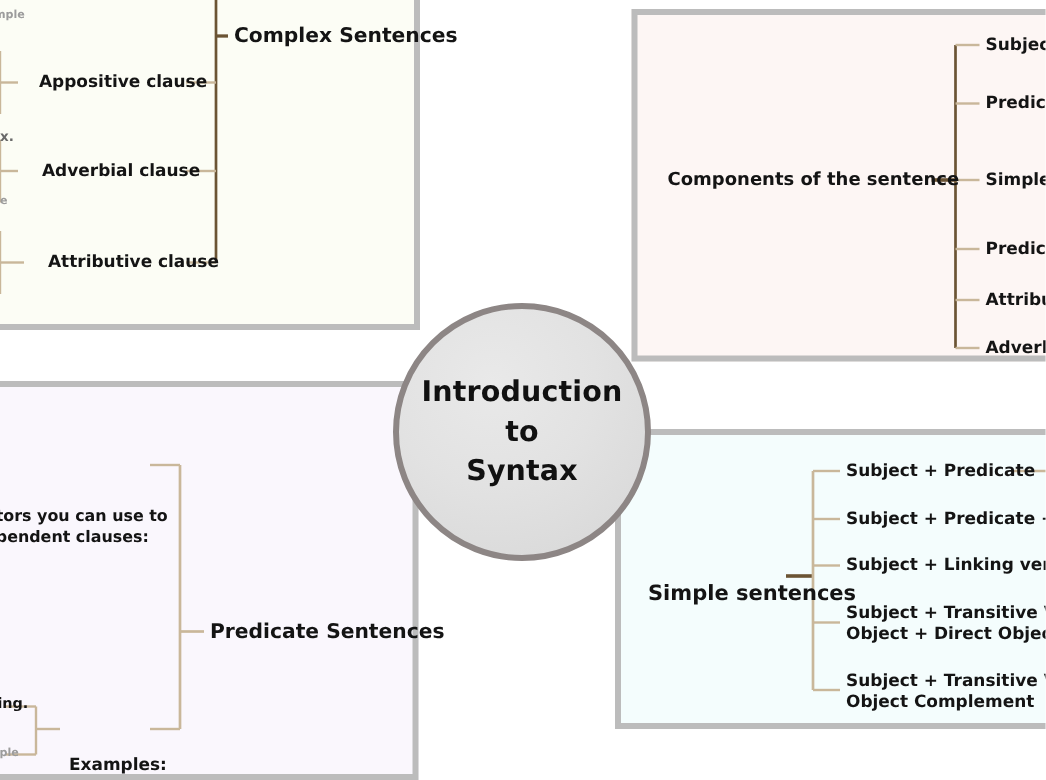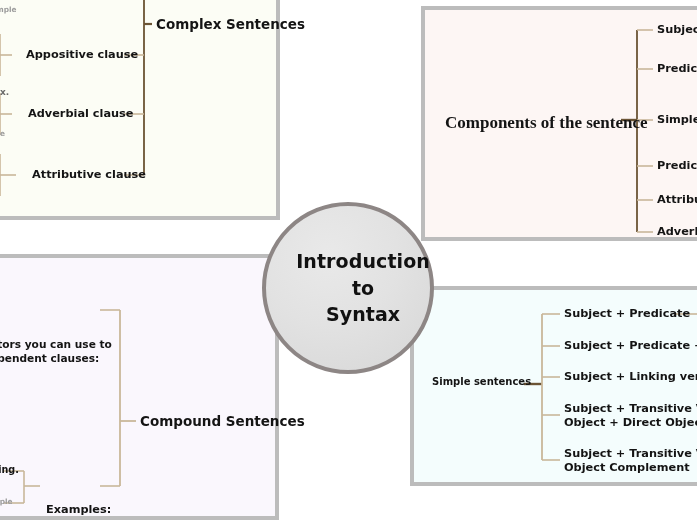--- a/index.html
+++ b/index.html
@@ -70,21 +70,21 @@
     left: 262px;
     top: 202px;
     width: 172px;
     height: 172px;
     border-radius: 50%;
     border: 4px solid #8d8685;
     background: radial-gradient(circle at 38% 30%, #e9e9e9 0%, #e2e2e2 45%, #d6d6d6 100%);
     box-sizing: border-box;
     display: flex;
     align-items: center;
-    justify-content: flex-end;
+    justify-content: center;
     z-index: 40;
     box-shadow: 0 0 0 0 rgba(0,0,0,0);
   }
   #center-label {
     text-align: center;
     font-size: 19px;
     font-weight: 700;
     line-height: 1.42;
     color: #111111;
     letter-spacing: 0.1px;
@@ -183,21 +183,21 @@
         <path d="M 278 20 L 310 20" stroke="#c9b79a" stroke-width="1.6" fill="none"></path>
 
         <path d="M 290 59 L 306 59" stroke="#c9b79a" stroke-width="1.6" fill="none"></path>
 
         <path d="M 272 110 L 296 110" stroke="#c9b79a" stroke-width="1.6" fill="none"></path>
         <path d="M 296 88 L 296 132" stroke="#c9b79a" stroke-width="1.6" fill="none"></path>
         <path d="M 296 88 L 316 88" stroke="#c9b79a" stroke-width="1.6" fill="none"></path>
         <path d="M 296 132 L 316 132" stroke="#c9b79a" stroke-width="1.6" fill="none"></path>
       </svg>
 
-      <div class="node-text t-main" style="left:20px; top:102px; font-size:17px;font-family:Liberation Serif, serif;">Components of the sentence</div>
+      <div class="node-text t-main" style="left:20px; top:102px; font-size:12px;">Components of the sentence</div>
 
       <div class="node-text t-sub" style="left:232px; top:13px;">Subject</div>
 
       <div class="node-text t-sub" style="left:232px; top:52px;">Predicate</div>
 
       <div class="node-text t-sub" style="left:232px; top:103px;">Simple</div>
 
       <div class="node-text t-sub" style="left:232px; top:149px;">Predicative</div>
 
       <div class="node-text t-sub" style="left:232px; top:183px;">Attribute</div>
@@ -218,21 +218,21 @@
         <path d="M 366 52 L 346 52" stroke="#c9b79a" stroke-width="1.6" fill="none"></path>
 
         <path d="M 366 228 L 346 228" stroke="#c9b79a" stroke-width="1.6" fill="none"></path>
 
         <path d="M 286 228 L 270 228" stroke="#c9b79a" stroke-width="1.6" fill="none"></path>
         <path d="M 270 213 L 270 245" stroke="#c9b79a" stroke-width="1.6" fill="none"></path>
         <path d="M 270 213 L 250 213" stroke="#c9b79a" stroke-width="1.6" fill="none"></path>
         <path d="M 270 245 L 250 245" stroke="#c9b79a" stroke-width="1.6" fill="none"></path>
       </svg>
 
-      <div class="node-text t-main" style="left:386px; top:155px;">Compound Sentences</div>
+      <div class="node-text t-main" style="left:386px; top:155px;">Predicate Sentences</div>
 
       <div class="node-text t-sub" style="left:236px; top:80px; font-size:10.6px;">ators you can use to
 ependent clauses:</div>
 
       <div class="node-text t-sub" style="left:292px; top:221px;margin-top:24px;">Examples:</div>
 
       <div class="node-text t-leaf" style="left:238px; top:206px; font-size:9.6px;">ving.</div>
 
       <div class="node-text t-tiny" style="left:238px; top:239px;">mple</div>
     </div>
@@ -249,21 +249,21 @@
 
         <path d="M 128 24 L 146 24" stroke="#c9b79a" stroke-width="1.6" fill="none"></path>
         <path d="M 128 56 L 146 56" stroke="#c9b79a" stroke-width="1.6" fill="none"></path>
         <path d="M 128 87 L 146 87" stroke="#c9b79a" stroke-width="1.6" fill="none"></path>
         <path d="M 128 125 L 146 125" stroke="#c9b79a" stroke-width="1.6" fill="none"></path>
         <path d="M 128 170 L 146 170" stroke="#c9b79a" stroke-width="1.6" fill="none"></path>
 
         <path d="M 260 24 L 292 24" stroke="#c9b79a" stroke-width="1.6" fill="none"></path>
       </svg>
 
-      <div class="node-text t-main" style="left:18px; top:86px; font-size:10px;">Simple sentences</div>
+      <div class="node-text t-main" style="left:18px; top:98px; font-size:14px;">Simple sentences</div>
 
       <div class="node-text t-sub" style="left:150px; top:17px;">Subject + Predicate</div>
 
       <div class="node-text t-sub" style="left:150px; top:49px;">Subject + Predicate + Objec</div>
 
       <div class="node-text t-sub" style="left:150px; top:80px;">Subject + Linking verb + Pre</div>
 
       <div class="node-text t-sub" style="left:150px; top:112px;">Subject + Transitive Verb + I
 Object + Direct Object</div>
 

